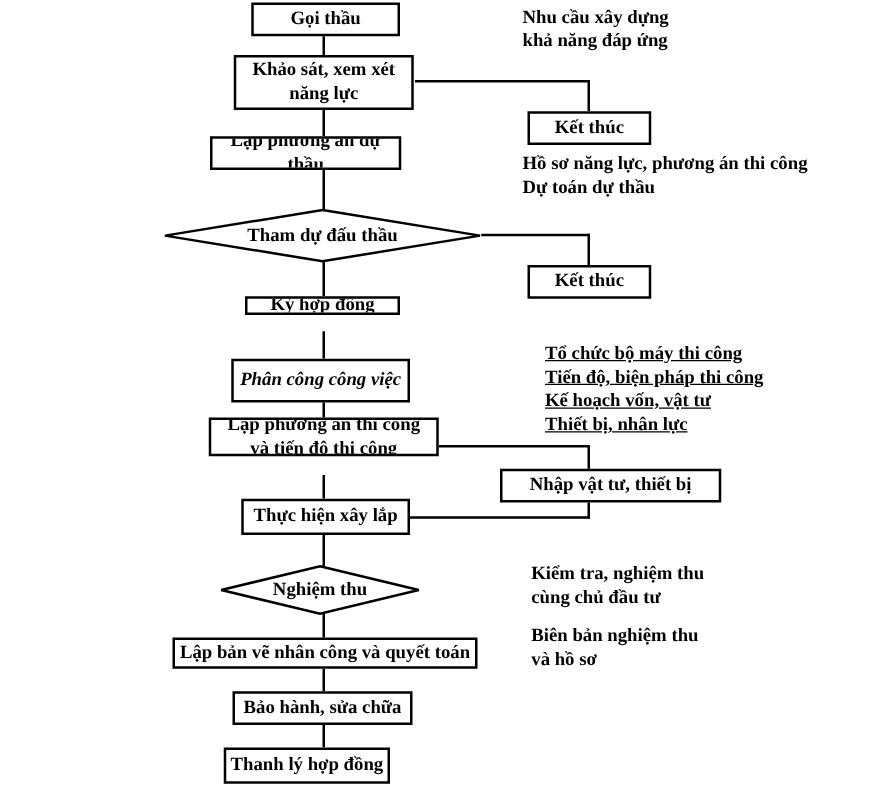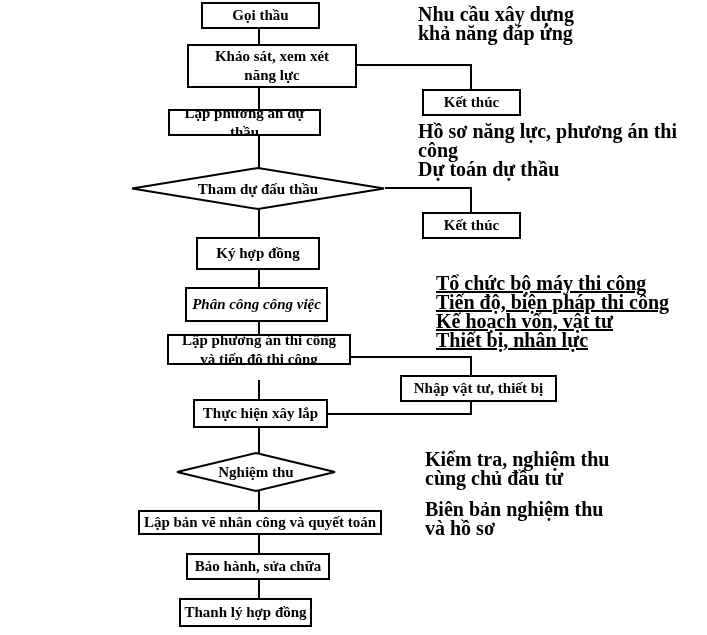--- a/index.html
+++ b/index.html
@@ -71,21 +71,21 @@
     background: #000000;
     z-index: 1;
   }
   .seg.v { width: 2px; }
   .seg.h { height: 2px; }
 
   
   .note {
     position: absolute;
     font-weight: bold;
-    font-size: 20px;
+    font-size: 15px;
     line-height: 19px;
     white-space: pre-line;
     text-align: left;
     z-index: 2;
   }
 </style>
 </head>
 <body>
 
 <div id="canvas">
@@ -117,44 +117,44 @@
   <div class="seg v" style="left:258px; top:428px; height:25px;"></div>
 
   <div class="seg v" style="left:258px; top:491px; height:20px;"></div>
 
   <div class="seg v" style="left:258px; top:535px; height:18px;"></div>
 
   <div class="seg v" style="left:258px; top:580px; height:18px;"></div>
 
   <div class="node" style="left:201px; top:2px; width:119px; height:27px;">Gọi thầu</div>
 
-  <div class="node" style="left:187px; top:44px; width:170px; height:44px;">Khảo sát, xem xét
+  <div class="node" style="left:187px; top:44px; width:144px; height:44px;">Khảo sát, xem xét
 năng lực</div>
 
   <div class="node" style="left:168px; top:109px; width:153px; height:27px;">Lập phương án dự thầu</div>
 
   <div class="diamond" style="left:131px; top:167px; width:254px; height:43px;">
     <svg width="254" height="43" viewBox="0 0 254 43">
       <polygon points="127,1 253,21.5 127,42 1,21.5" fill="#ffffff" stroke="#000000" stroke-width="2"></polygon>
     </svg>
     <div class="dlabel">Tham dự đấu thầu</div>
   </div>
 
   <div class="node" style="left:422px; top:89px; width:99px; height:27px;">Kết thúc</div>
 
   <div class="node" style="left:422px; top:212px; width:99px; height:27px;">Kết thúc</div>
 
-  <div class="node" style="left:196px; top:237px; width:124px; height:33px;">Ký hợp đồng</div>
+  <div class="node" style="left:196px; top:237px; width:124px; height:15px;">Ký hợp đồng</div>
 
   <div class="node" style="left:185px; top:287px; width:143px; height:35px;font-style:italic;">Phân công công việc</div>
 
   <div class="node" style="left:167px; top:334px; width:184px; height:31px;">Lập phương án thi công
 và tiến độ thi công</div>
 
-  <div class="node" style="left:400px; top:375px; width:157px; height:27px;">Nhập vật tư, thiết bị</div>
+  <div class="node" style="left:400px; top:375px; width:177px; height:27px;">Nhập vật tư, thiết bị</div>
 
   <div class="node" style="left:193px; top:399px; width:135px; height:29px;">Thực hiện xây lắp</div>
 
   <div class="diamond" style="left:176px; top:452px; width:160px; height:40px;">
     <svg width="160" height="40" viewBox="0 0 160 40">
       <polygon points="80,1 159,20 80,39 1,20" fill="#ffffff" stroke="#000000" stroke-width="2"></polygon>
     </svg>
     <div class="dlabel">Nghiệm thu</div>
   </div>
 

